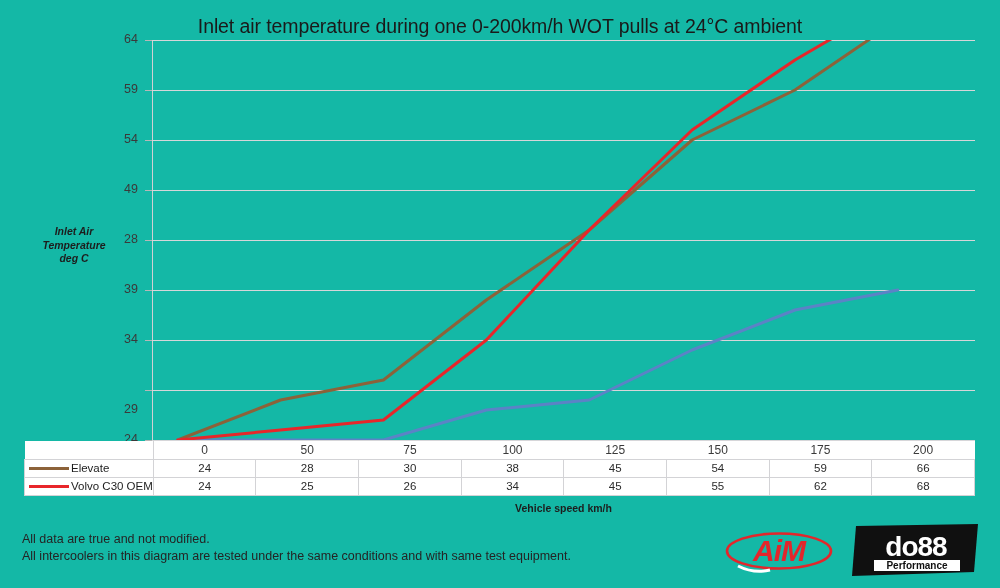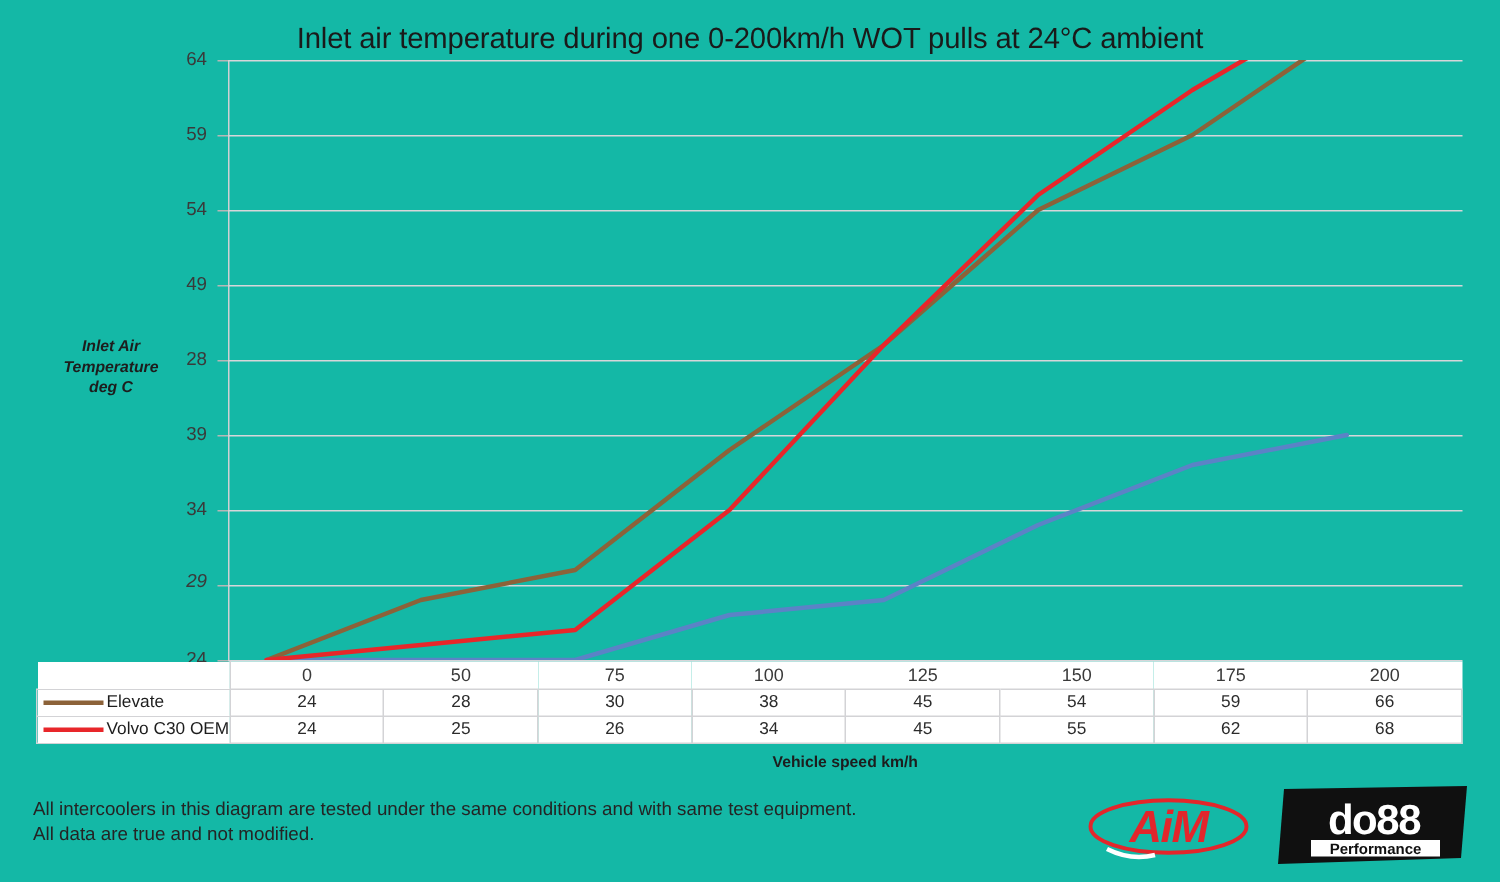--- a/index.html
+++ b/index.html
@@ -179,21 +179,21 @@
 
   <div id="y-axis-title">
     <div>Inlet Air</div>
     <div>Temperature</div>
     <div>deg C</div>
   </div>
 
   <div id="y-ticks">
       <div class="y-tick" style="top: 432px;">24</div>
       <div class="y-tick-mark" style="top: 440px;"></div>
-      <div class="y-tick" style="top: 380px; font-style: italic;">29</div>
+      <div class="y-tick" style="top: 402px;">29</div>
       <div class="y-tick-mark" style="top: 390px;"></div>
       <div class="y-tick" style="top: 332px;">34</div>
       <div class="y-tick-mark" style="top: 340px;"></div>
       <div class="y-tick" style="top: 282px;">39</div>
       <div class="y-tick-mark" style="top: 290px;"></div>
       <div class="y-tick" style="top: 232px;">28</div>
       <div class="y-tick-mark" style="top: 240px;"></div>
       <div class="y-tick" style="top: 182px;">49</div>
       <div class="y-tick-mark" style="top: 190px;"></div>
       <div class="y-tick" style="top: 132px;">54</div>
@@ -269,22 +269,22 @@
           <td class="val-cell">55</td>
           <td class="val-cell">62</td>
           <td class="val-cell">68</td>
         </tr>
       </tbody>
   </table>
 
   <div id="x-axis-title">Vehicle speed km/h</div>
 
   <div id="footer-note">
+    <div>All data are true and not modified.</div>
     <div>All intercoolers in this diagram are tested under the same conditions and with same test equipment.</div>
-    <div>All data are true and not modified.</div>
   </div>
 
   <div id="logos">
     <svg id="aim-logo" viewBox="0 0 110 46">
       <ellipse cx="55" cy="23" rx="52" ry="17.5" fill="none" stroke="#E3262B" stroke-width="2.6"></ellipse>
       <g fill="#E3262B" font-family="Liberation Sans, sans-serif" font-weight="bold" font-style="italic">
         <text x="55" y="33" font-size="30" text-anchor="middle" letter-spacing="-1">AiM</text>
       </g>
       <path d="M14 38 Q 30 46 46 42" fill="none" stroke="#ffffff" stroke-width="3"></path>
     </svg>

